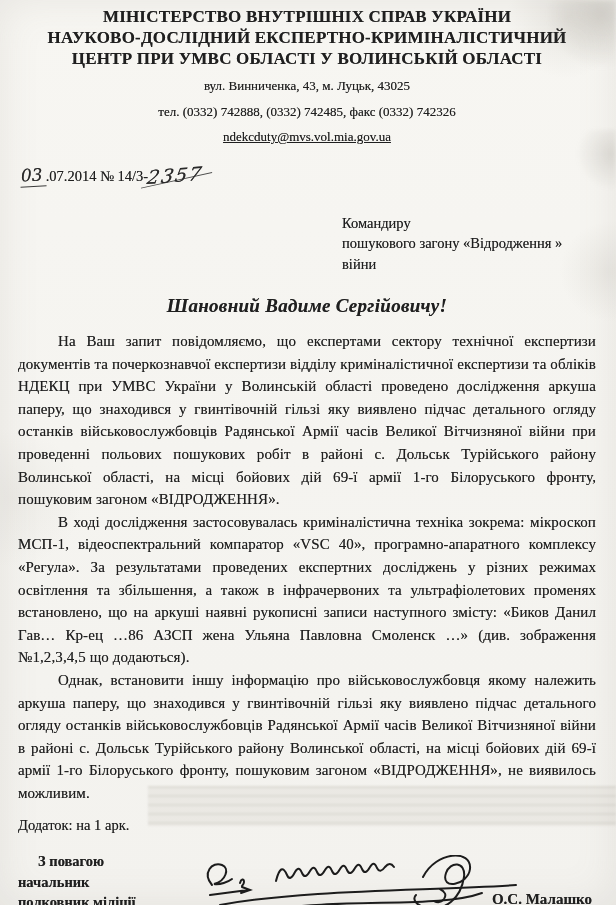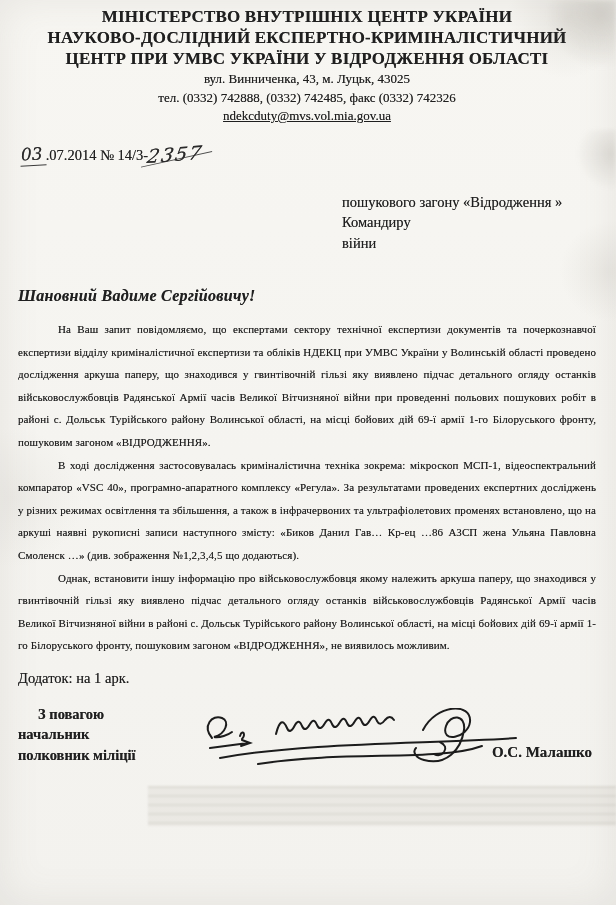--- a/index.html
+++ b/index.html
@@ -20,21 +20,21 @@
       radial-gradient(circle at 99% 30%, rgba(175,170,160,0.18), transparent 50px),
       radial-gradient(circle at 2% 55%, rgba(175,170,160,0.12), transparent 70px),
       linear-gradient(180deg, #f7f6f2 0%, #f5f4f0 50%, #f3f2ee 100%);
     box-shadow: inset 0 0 40px rgba(120,115,105,0.12);
   }
   .txt { text-shadow: 0 0 0.6px rgba(20,20,20,0.6); }
 
   
   .letterhead { text-align: center; }
   .lh-title { font-weight: bold; font-size: 17px; line-height: 21px; letter-spacing: 0.2px; }
-  .lh-contact { font-size: 13px; line-height: 16.5px; margin-top: 2px; }
+  .lh-contact { font-size: 13px; line-height: 16.5px; margin-top: 9px; }
   .lh-email { text-decoration: underline; }
 
   
   .ref-row { display: flex; justify-content: space-between; margin-top: 17px; font-size: 14.5px; }
   .ref-left { white-space: nowrap; padding-left: 2px; }
   .hand {
     font-family: "DejaVu Serif", serif;
     font-style: italic;
     color: #2a2a2a;
     display: inline-block;
@@ -62,26 +62,26 @@
   .ref-right { white-space: nowrap; margin-right: 28px; }
   .blank-line { display: inline-block; border-bottom: 1.2px solid #2e2e2e; height: 13px; }
   .blank-1 { width: 72px; margin-right: 4px; }
   .blank-2 { width: 84px; }
 
   
   .recipient { width: 252px; margin: 26px 0 0 auto; margin-right: 2px; font-size: 14.5px; line-height: 20.5px; }
   .recipient-name { font-weight: bold; letter-spacing: 0.3px; }
 
   
-  .salutation { font-weight: bold; font-style: italic; font-size: 16px; margin-top: 34px; letter-spacing: 0.3px; }
+  .salutation { text-align: center; font-weight: bold; font-style: italic; font-size: 19px; margin-top: 21px; letter-spacing: 0.3px; }
 
   
   .body-text { margin-top: 13px; }
   .body-text p {
-    font-size: 11px;
+    font-size: 15px;
     line-height: 22.6px;
     text-align: justify;
     text-indent: 40px;
     letter-spacing: 0.1px;
   }
 
   
   .attachment { margin-top: 13px; font-size: 14.5px; }
 
   
@@ -116,37 +116,37 @@
 </head>
 <body>
 
 <div class="page">
 
   <div class="scan-smudge-tr"></div>
   <div class="scan-smudge-r"></div>
   <div class="scan-band"></div>
 
   <div class="letterhead">
-    <div class="lh-title txt">МІНІСТЕРСТВО ВНУТРІШНІХ ЦЕНТР УКРАЇНИ</div>
+    <div class="lh-title txt">МІНІСТЕРСТВО ВНУТРІШНІХ СПРАВ УКРАЇНИ</div>
     <div class="lh-title txt">НАУКОВО-ДОСЛІДНИЙ ЕКСПЕРТНО-КРИМІНАЛІСТИЧНИЙ</div>
-    <div class="lh-title txt">ЦЕНТР ПРИ УМВС УКРАЇНИ У ВІДРОДЖЕННЯ ОБЛАСТІ</div>
+    <div class="lh-title txt">ЦЕНТР ПРИ УМВС ОБЛАСТІ У ВОЛИНСЬКІЙ ОБЛАСТІ</div>
     <div class="lh-contact txt">вул. Винниченка, 43, м. Луцьк, 43025</div>
     <div class="lh-contact txt">тел. (0332) 742888, (0332) 742485, факс (0332) 742326</div>
     <div class="lh-contact txt lh-email">ndekcduty@mvs.vol.mia.gov.ua</div>
   </div>
 
   <div class="ref-row">
     <div class="ref-left txt">
       <span class="hand hand-day">03</span><span>.07.2014 № 14/3-</span><span class="hand hand-num">2357</span>
     </div>
   </div>
 
   <div class="recipient txt">
+    <div>Командиру</div>
     <div>пошукового загону «Відродження »</div>
-    <div>Командиру</div>
     <div>війни</div>
   </div>
 
   <div class="salutation txt">Шановний Вадиме Сергійовичу!</div>
 
   <div class="body-text">
     <p class="txt">На Ваш запит повідомляємо, що експертами сектору технічної експертизи документів та почеркознавчої експертизи відділу криміналістичної експертизи та обліків НДЕКЦ при УМВС України у Волинській області проведено дослідження аркуша паперу, що знаходився у гвинтівочній гільзі яку виявлено підчас детального огляду останків військовослужбовців Радянської Армії часів Великої Вітчизняної війни при проведенні польових пошукових робіт в районі с. Дольськ Турійського району Волинської області, на місці бойових дій 69-ї армії 1-го Білоруського фронту, пошуковим загоном «ВІДРОДЖЕННЯ».</p>
     <p class="txt">В ході дослідження застосовувалась криміналістична техніка зокрема: мікроскоп МСП-1, відеоспектральний компаратор «VSC 40», програмно-апаратного комплексу «Регула». За результатами проведених експертних досліджень у різних режимах освітлення та збільшення, а також в інфрачервоних та ультрафіолетових променях встановлено, що на аркуші наявні рукописні записи наступного змісту: «Биков Данил Гав… Кр-ец …86 АЗСП жена Ульяна Павловна Смоленск …» (див. зображення №1,2,3,4,5 що додаються).</p>
     <p class="txt">Однак, встановити іншу інформацію про військовослужбовця якому належить аркуша паперу, що знаходився у гвинтівочній гільзі яку виявлено підчас детального огляду останків військовослужбовців Радянської Армії часів Великої Вітчизняної війни в районі с. Дольськ Турійського району Волинської області, на місці бойових дій 69-ї армії 1-го Білоруського фронту, пошуковим загоном «ВІДРОДЖЕННЯ», не виявилось можливим.</p>
   </div>

